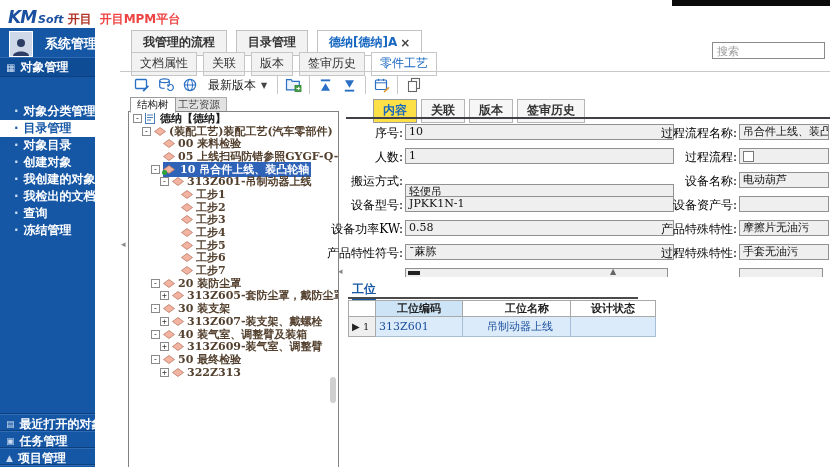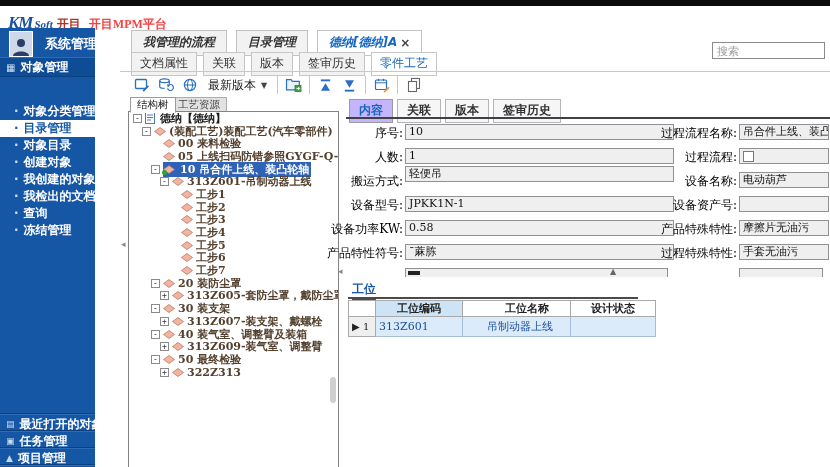--- a/index.html
+++ b/index.html
@@ -1,21 +1,21 @@
 <!DOCTYPE html>
 <html><head>
 <meta charset="utf-8">
 <style>
   html,body{margin:0;padding:0;background:#fff;}
   #app{position:relative;width:830px;height:467px;overflow:hidden;background:#fff;
        font-family:"DejaVu Sans","Liberation Sans",sans-serif;font-size:12px;color:#222;}
   .abs{position:absolute;}
   
   #topstrip{left:0;top:0;width:830px;height:6px;background:#0b0b0b;}
-  #appheader{left:0;top:6px;width:672px;height:22px;background:#fff;font-family:Liberation Serif, serif;}
+  #appheader{left:0;top:0;width:672px;height:22px;background:#fff;}
   #logo{left:8px;top:7px;display:flex;align-items:baseline;gap:2px;white-space:nowrap;}
   .logo-km{font-size:17px;font-weight:800;font-style:italic;color:#1b4fa0;letter-spacing:-1px;}
   .logo-soft{font-size:11px;font-weight:700;font-style:italic;color:#1b4fa0;}
   .logo-kaimu{font-size:12px;font-weight:700;color:#b03226;margin-left:2px;}
   .logo-prod{font-size:12px;font-weight:700;color:#ef4444;margin-left:6px;}
   #searchbox{left:712px;top:2px;width:113px;height:17px;border:1px solid #8a8a8a;background:#fff;
        font-size:11px;padding:0 4px;box-sizing:border-box;z-index:5;color:#333;margin-top:40px;}
   #searchbox::placeholder{color:#999;}
   
   #sidebar{left:0;top:28px;width:95px;height:439px;background:#1657a5;color:#fff;overflow:hidden;}
@@ -30,21 +30,21 @@
   .menuitem{position:absolute;left:0;width:120px;height:17px;line-height:17px;font-size:12px;font-weight:600;cursor:default;white-space:nowrap;overflow:hidden;}
   .menuitem .b{margin:0 5px 0 14px;color:#cfe0f5;}
   .menuitem.sel{background:#fff;color:#1657a5;}
   .menuitem.sel .b{color:#1657a5;}
   .bsec{position:absolute;left:0;width:120px;height:17px;line-height:16px;font-size:12px;font-weight:700;
        border-top:1px solid #2f6cb5;box-shadow:0 -1px 0 #0c407f;display:flex;align-items:center;white-space:nowrap;}
   .bsec .sic{margin:0 5px 0 6px;font-size:9px;color:#c9d9ef;}
   .bsec .caret{position:absolute;right:6px;font-size:8px;color:#cfe0f5;}
   #side-handle{left:121px;top:239px;font-size:9px;color:#8a8a8a;}
   
-  #doctabs{left:131px;top:30px;display:flex;gap:9px;align-items:flex-end;font-style:italic;}
+  #doctabs{left:131px;top:30px;display:flex;gap:9px;align-items:flex-end;}
   .dtab{padding:3px 11px 4px;border:1px solid #c2c2c2;background:#f2f2f2;color:#333;font-size:12px;font-weight:700;white-space:nowrap;display:flex;gap:3px;align-items:center;}
   .dtab.active{background:#fff;color:#1767c0;}
   .dtab .x{color:#444;font-weight:700;}
   #subtabs{left:131px;top:52px;display:flex;gap:6px;align-items:flex-end;}
   .stab{padding:2px 8px 3px;border:1px solid #c6c6c6;background:#f2f2f2;color:#333;font-size:12px;font-weight:400;white-space:nowrap;}
   .stab.active{background:#fff;color:#1767c0;}
   #subtabline{left:120px;top:71px;width:710px;height:0;border-top:1px solid #c8c8c8;}
   
   #toolbar{left:133px;top:74px;height:22px;display:flex;align-items:center;gap:7px;}
   .tbi{width:17px;height:17px;display:inline-flex;align-items:center;justify-content:center;}
@@ -68,21 +68,21 @@
   .trow.sel .hl{background:#2e63b8;color:#fff;display:inline-flex;align-items:center;}
   .trow.sel .tlabel{color:#fff;padding:0 2px;}
   .trow.sel .ticon::after{content:"";position:absolute;left:-1px;bottom:-1px;width:5px;height:5px;border-radius:50%;background:#2fa33a;}
   .lv0{padding-left:4px;} .lv1{padding-left:13px;} .lv2{padding-left:22px;} .lv3{padding-left:31px;} .lv4{padding-left:40px;}
   #treethumb{left:330px;top:377px;width:6px;height:26px;background:#d0d0d0;border-radius:3px;}
   #split-handle{left:338px;top:266px;font-size:9px;color:#8a8a8a;}
   
   #content{left:346px;top:97px;width:484px;height:370px;}
   #ctabs{position:absolute;left:3px;top:2px;display:flex;gap:4px;}
   .ctab{padding:2px 9px 3px;font-size:12px;font-weight:700;border:1px solid #b5b5b5;background:#f6f6f6;color:#333;white-space:nowrap;}
-  .ctab.active{background:#c4b5fd;color:#1767c0;border-color:#9a9a9a;}
+  .ctab.active{background:#fde047;color:#1767c0;border-color:#9a9a9a;margin-left:24px;}
   #ctabline{position:absolute;left:0;top:20px;width:484px;height:2px;background:#3f4147;}
   .flabel{position:absolute;white-space:nowrap;font-family:"DejaVu Serif","Liberation Serif",serif;font-size:12px;color:#000;}
   .finput{position:absolute;height:14px;line-height:14px;background:#efefef;border:1px solid #919191;
        font-family:"DejaVu Serif","Liberation Serif",serif;font-size:11px;color:#111;padding:0 3px;
        white-space:nowrap;overflow:hidden;box-sizing:content-box;}
   .finput.l{left:59px;width:261px;} .finput.r{left:393px;width:82px;}
   .chk{display:inline-block;width:9px;height:9px;border:1px solid #787878;background:#fff;margin-top:2px;}
   .partial{position:absolute;top:171px;height:8px;background:#efefef;border:1px solid #919191;border-bottom:none;overflow:hidden;}
   #uparr{position:absolute;left:264px;top:170px;font-size:8px;color:#666;}
   #station-title{position:absolute;left:6px;top:184px;color:#1657a5;font-weight:700;font-size:12px;
@@ -458,21 +458,21 @@
       <div class="ctab"><span>版本</span></div>
       <div class="ctab"><span>签审历史</span></div>
     </div>
     <div id="ctabline"></div>
 
     <span class="flabel" style="top:28px;right:427px">序号:</span>
     <div class="finput l" style="top:27px">10</div>
     <span class="flabel" style="top:52px;right:427px">人数:</span>
     <div class="finput l" style="top:51px">1</div>
     <span class="flabel" style="top:76px;right:427px">搬运方式:</span>
-    <div class="finput l" style="top:69px">轻便吊</div>
+    <div class="finput l" style="top:87px">轻便吊</div>
     <span class="flabel" style="top:100px;right:427px">设备型号:</span>
     <div class="finput l" style="top:99px">JPKK1N-1</div>
     <span class="flabel" style="top:124px;right:427px">设备功率KW:</span>
     <div class="finput l" style="top:123px">0.58</div>
     <span class="flabel" style="top:148px;right:427px">产品特性符号:</span>
     <div class="finput l" style="top:147px">ˉ蔴胨</div>
 
     <span class="flabel" style="top:28px;right:93px">过程流程名称:</span>
     <div class="finput r" style="top:27px">吊合件上线、装凸轮轴</div>
     <span class="flabel" style="top:52px;right:93px">过程流程:</span>

